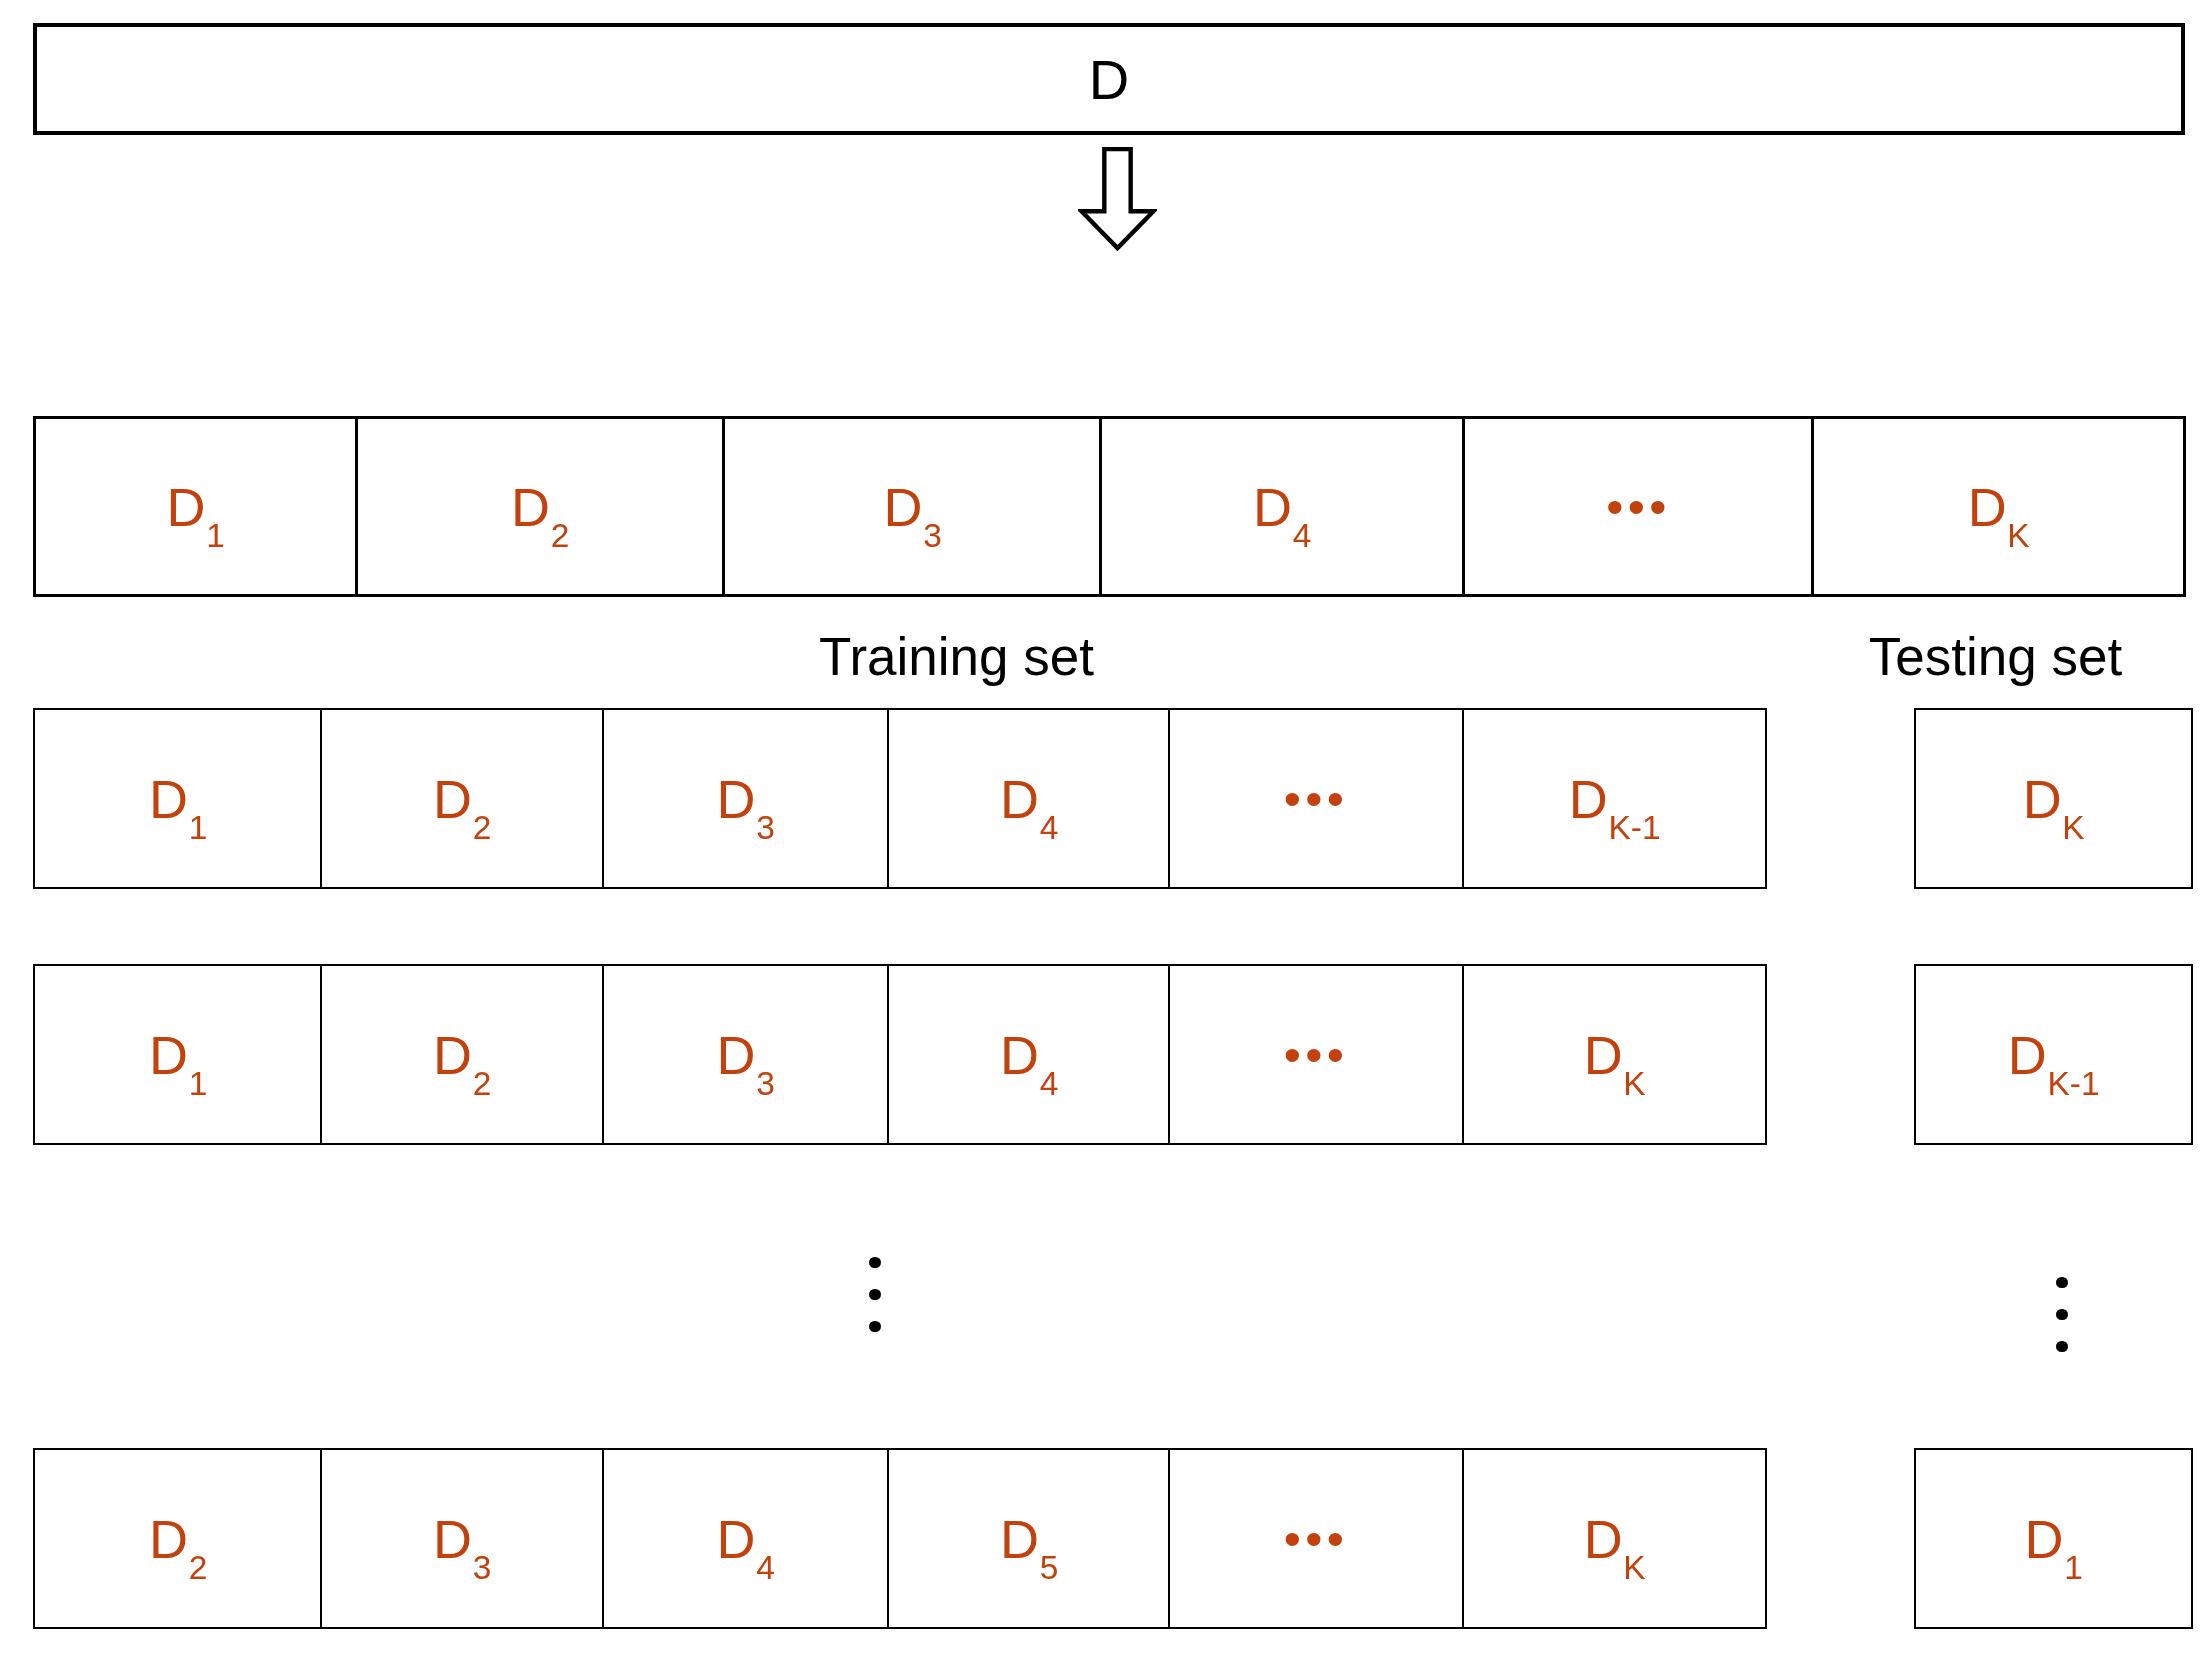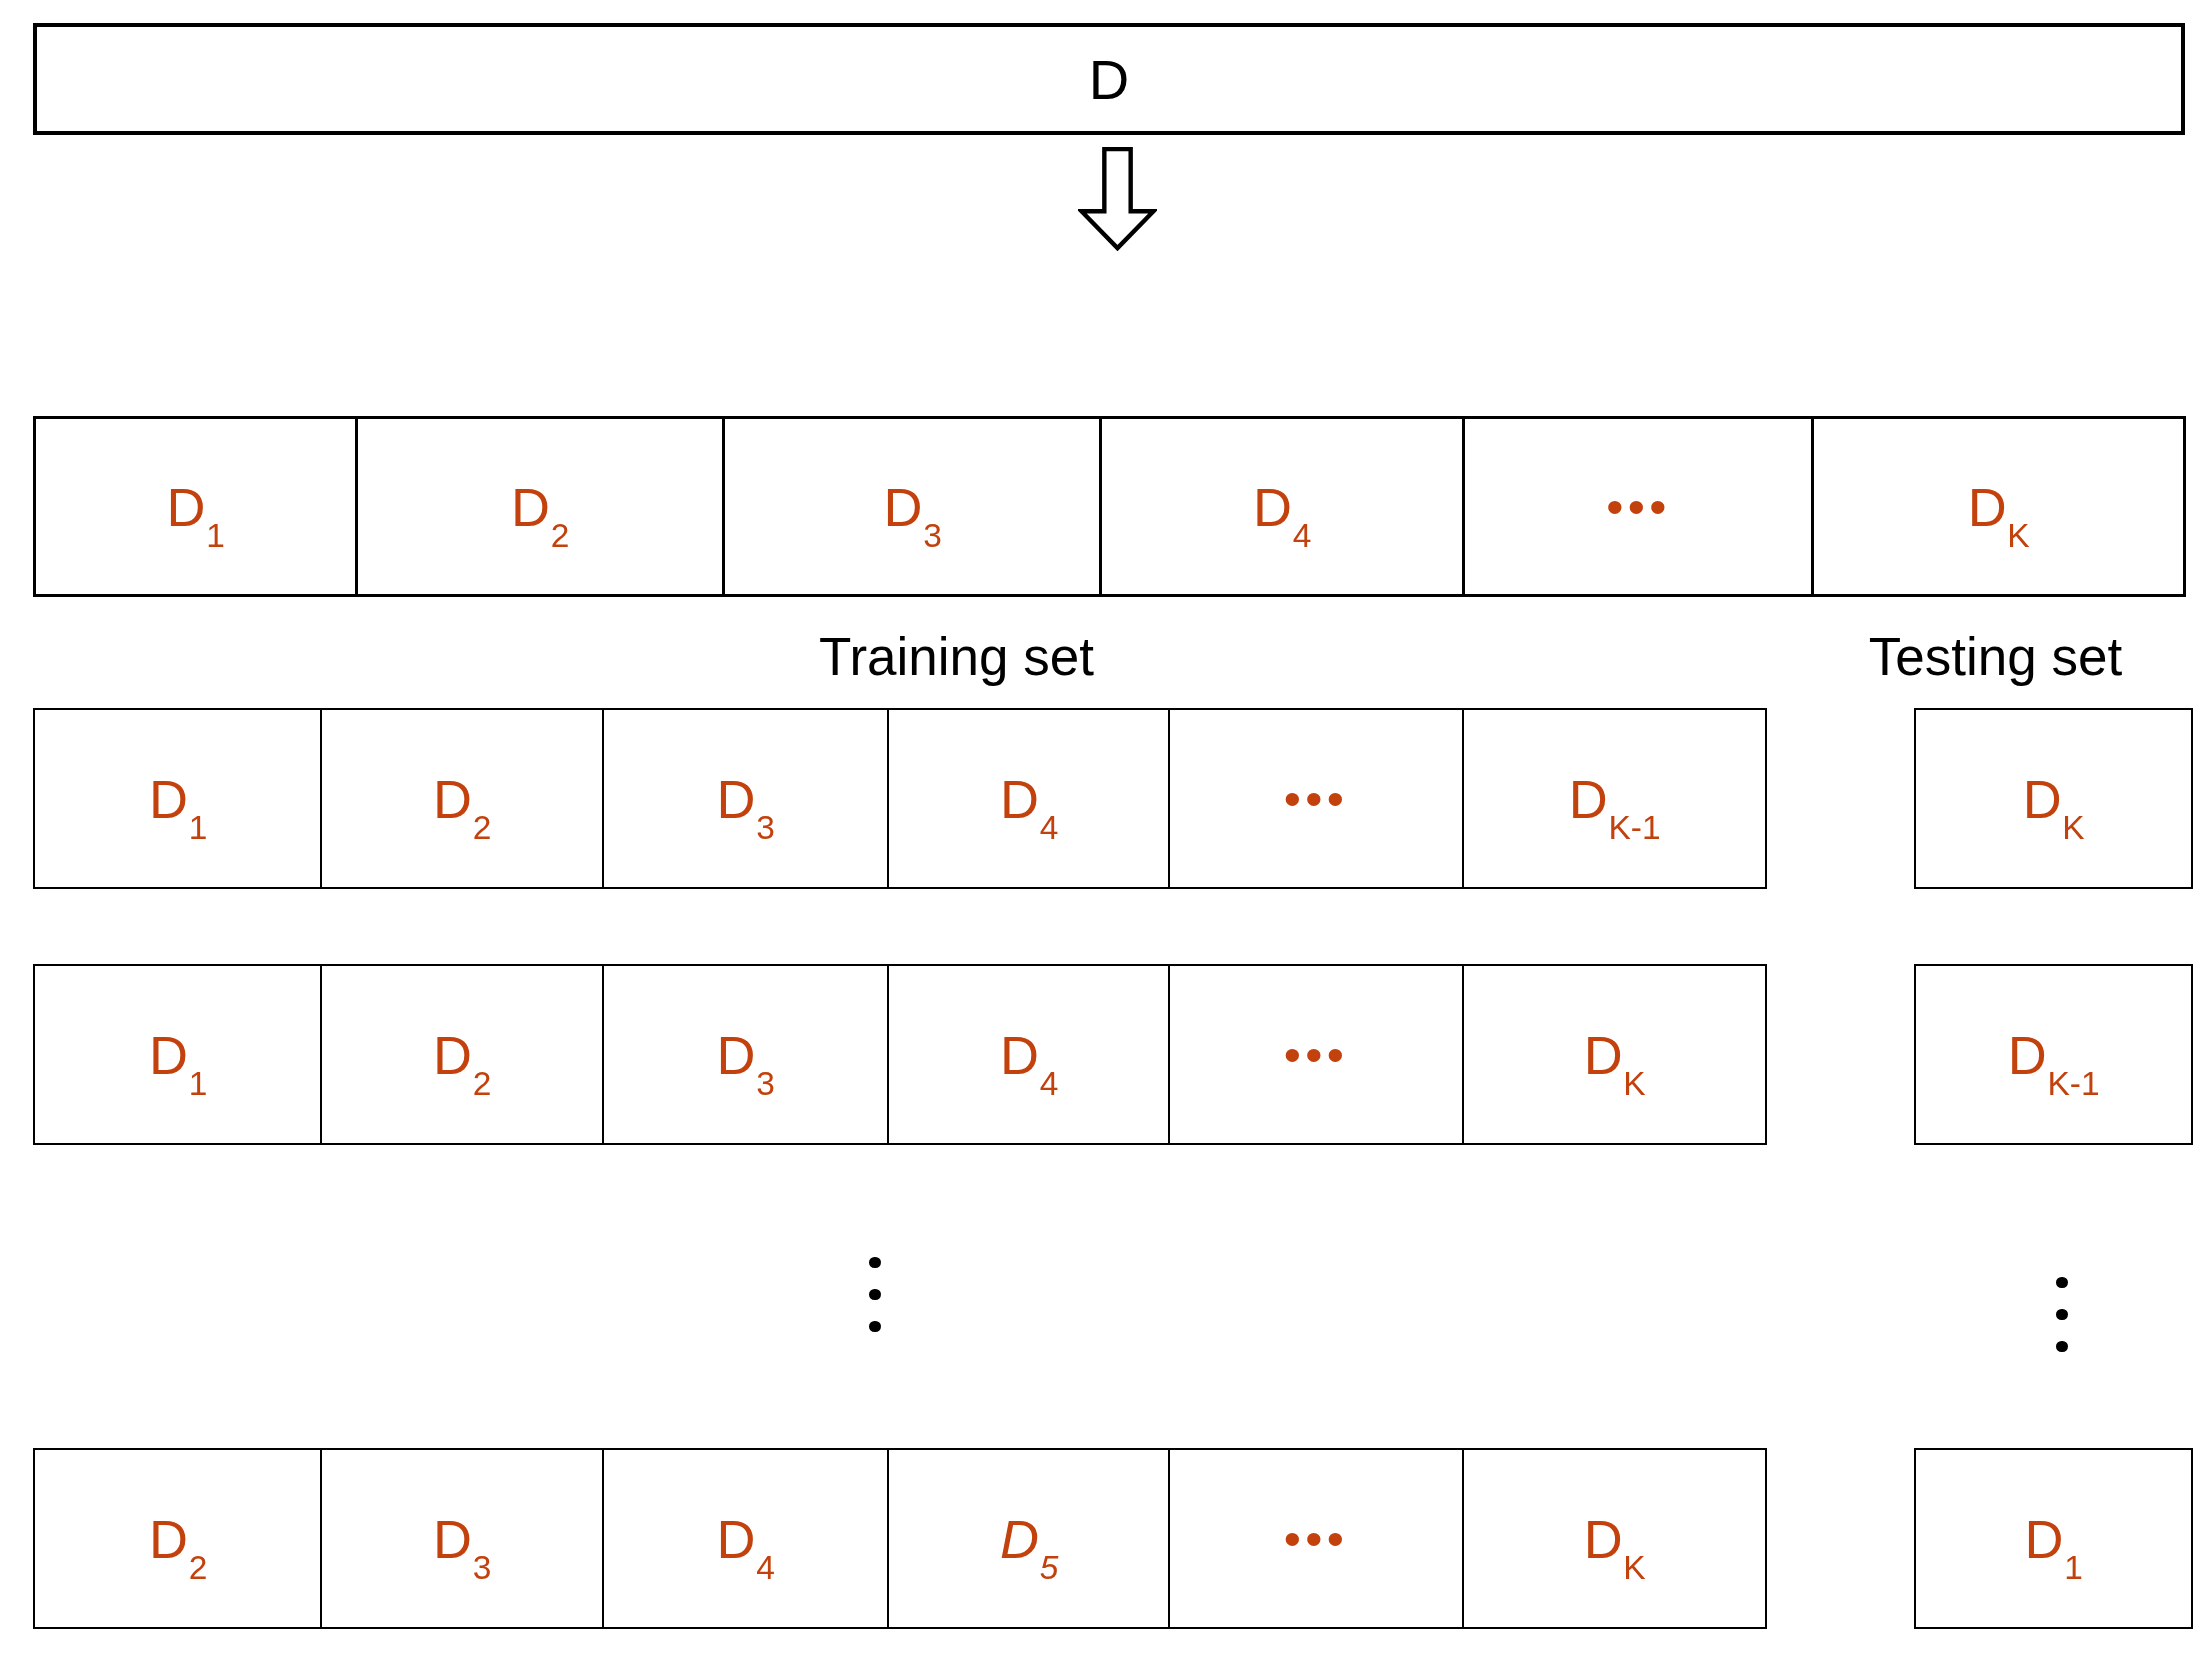--- a/index.html
+++ b/index.html
@@ -226,21 +226,21 @@
   <div class="cell thin" style="left:320px; top:1448px; width:284px; height:181px;">
     <span>
       <span>D</span><span class="sub">3</span>
     </span>
   </div>
   <div class="cell thin" style="left:602px; top:1448px; width:287px; height:181px;">
     <span>
       <span>D</span><span class="sub">4</span>
     </span>
   </div>
-  <div class="cell thin" style="left:887px; top:1448px; width:284px; height:181px;font-style:italic;">
+  <div class="cell thin" style="left:887px; top:1448px; width:284px; height:181px;">
     <span>
       <span>D</span><span class="sub">5</span>
     </span>
   </div>
   <div class="cell thin" style="left:1168px; top:1448px; width:296px; height:181px; font-size:49px; letter-spacing:4.4px;">
     <span>•••</span>
   </div>
   <div class="cell thin" style="left:1462px; top:1448px; width:305px; height:181px;">
     <span>
       <span>D</span><span class="sub">K</span>

